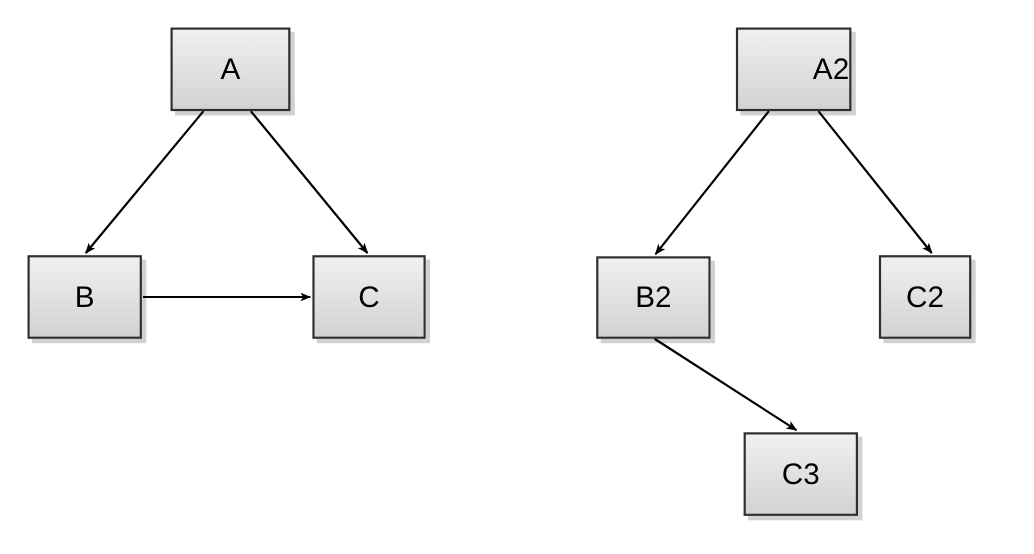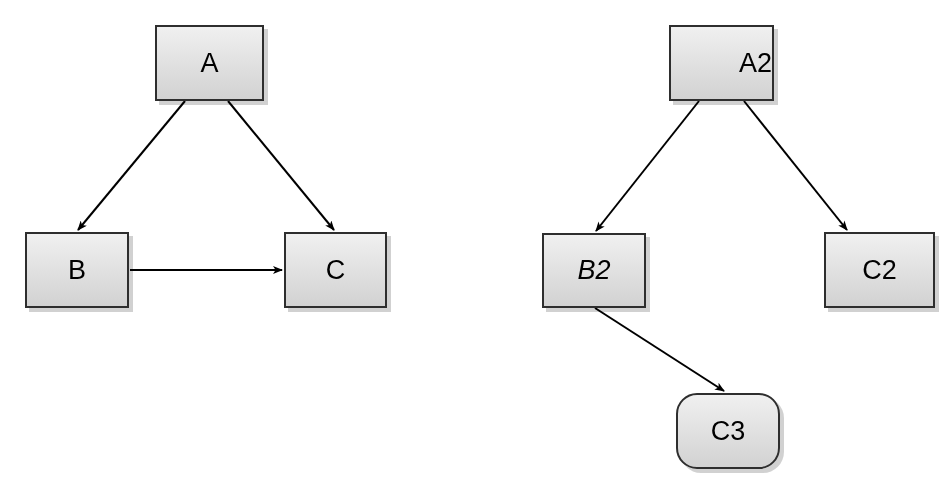--- a/index.html
+++ b/index.html
@@ -73,23 +73,23 @@
       <div class="node" style="left: 25px; top: 232px; width: 104px; height: 76px; border-color: rgb(46, 46, 46); background: linear-gradient(rgb(240, 240, 240) 0%, rgb(210, 210, 210) 100%);">
         <span class="node-label" style="color: rgb(0, 0, 0);">B</span>
       </div>
       <div class="node" style="left: 284px; top: 232px; width: 103px; height: 76px; border-color: rgb(46, 46, 46); background: linear-gradient(rgb(240, 240, 240) 0%, rgb(210, 210, 210) 100%);">
         <span class="node-label" style="color: rgb(0, 0, 0);">C</span>
       </div>
       <div class="node" style="left: 669px; top: 25px; width: 105px; height: 76px; border-color: rgb(46, 46, 46); background: linear-gradient(rgb(240, 240, 240) 0%, rgb(210, 210, 210) 100%); justify-content: flex-end;">
         <span class="node-label" style="color: rgb(0, 0, 0);">A2</span>
       </div>
       <div class="node" style="left: 542px; top: 233px; width: 104px; height: 75px; border-color: rgb(46, 46, 46); background: linear-gradient(rgb(240, 240, 240) 0%, rgb(210, 210, 210) 100%);">
-        <span class="node-label" style="color: rgb(0, 0, 0); font-style: italic;">B2</span>
+        <span class="node-label" style="color: rgb(0, 0, 0);">B2</span>
       </div>
-      <div class="node" style="left: 824px; top: 232px; width: 111px; height: 76px; border-color: rgb(46, 46, 46); background: linear-gradient(rgb(240, 240, 240) 0%, rgb(210, 210, 210) 100%);">
+      <div class="node" style="left: 799px; top: 232px; width: 84px; height: 76px; border-color: rgb(46, 46, 46); background: linear-gradient(rgb(240, 240, 240) 0%, rgb(210, 210, 210) 100%);">
         <span class="node-label" style="color: rgb(0, 0, 0);">C2</span>
       </div>
-      <div class="node" style="left: 676px; top: 393px; width: 104px; height: 76px; border-color: rgb(46, 46, 46); background: linear-gradient(rgb(240, 240, 240) 0%, rgb(210, 210, 210) 100%); border-radius: 21px;">
+      <div class="node" style="left: 676px; top: 393px; width: 104px; height: 76px; border-color: rgb(46, 46, 46); background: linear-gradient(rgb(240, 240, 240) 0%, rgb(210, 210, 210) 100%);">
         <span class="node-label" style="color: rgb(0, 0, 0);">C3</span>
       </div>
     </div>
 
 </div>
 
 </body></html>

